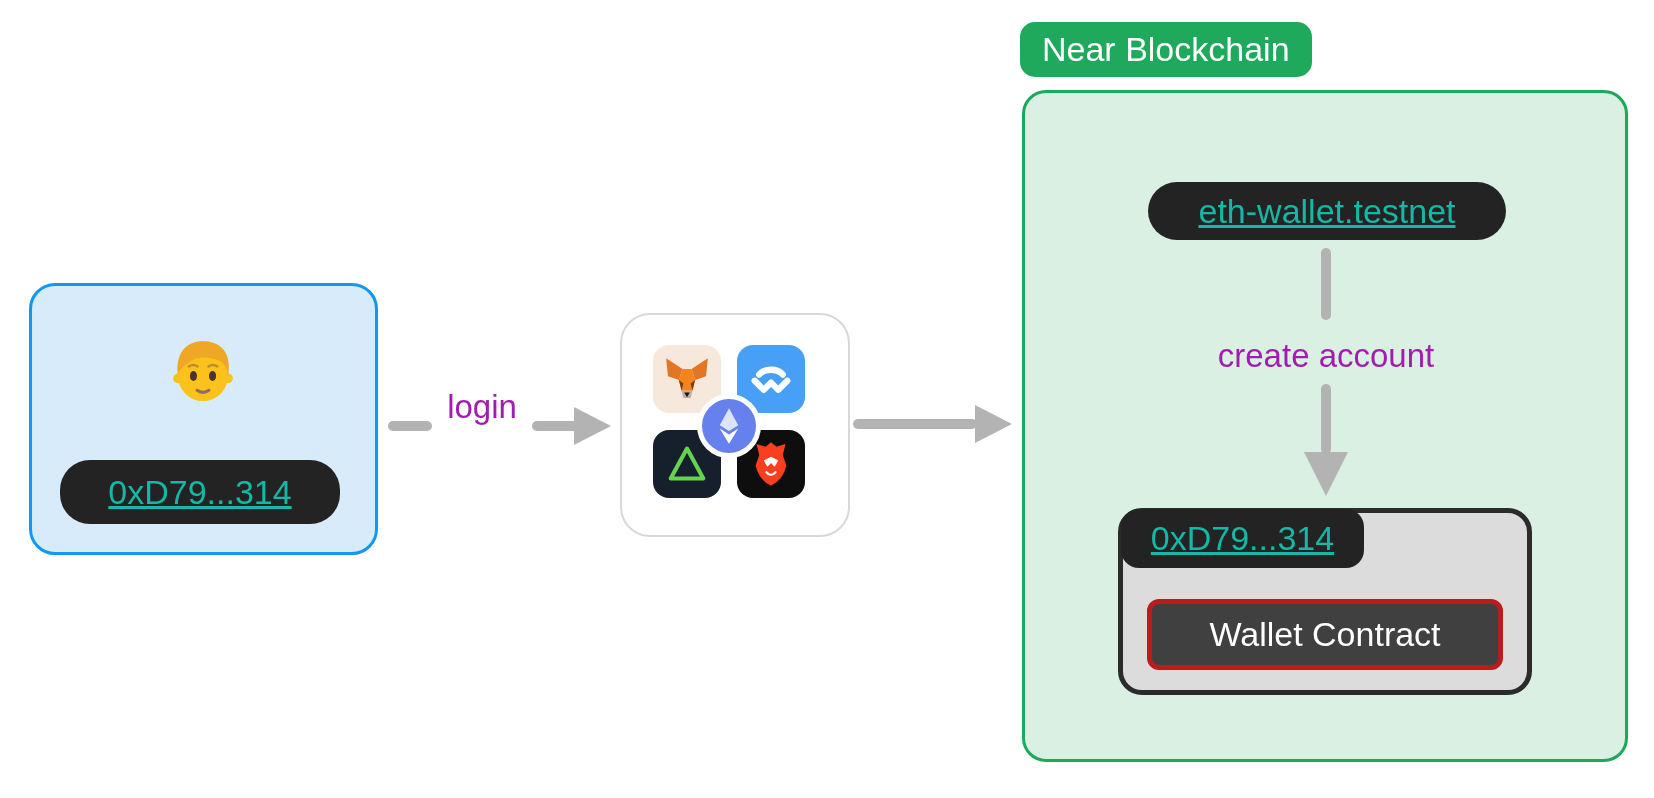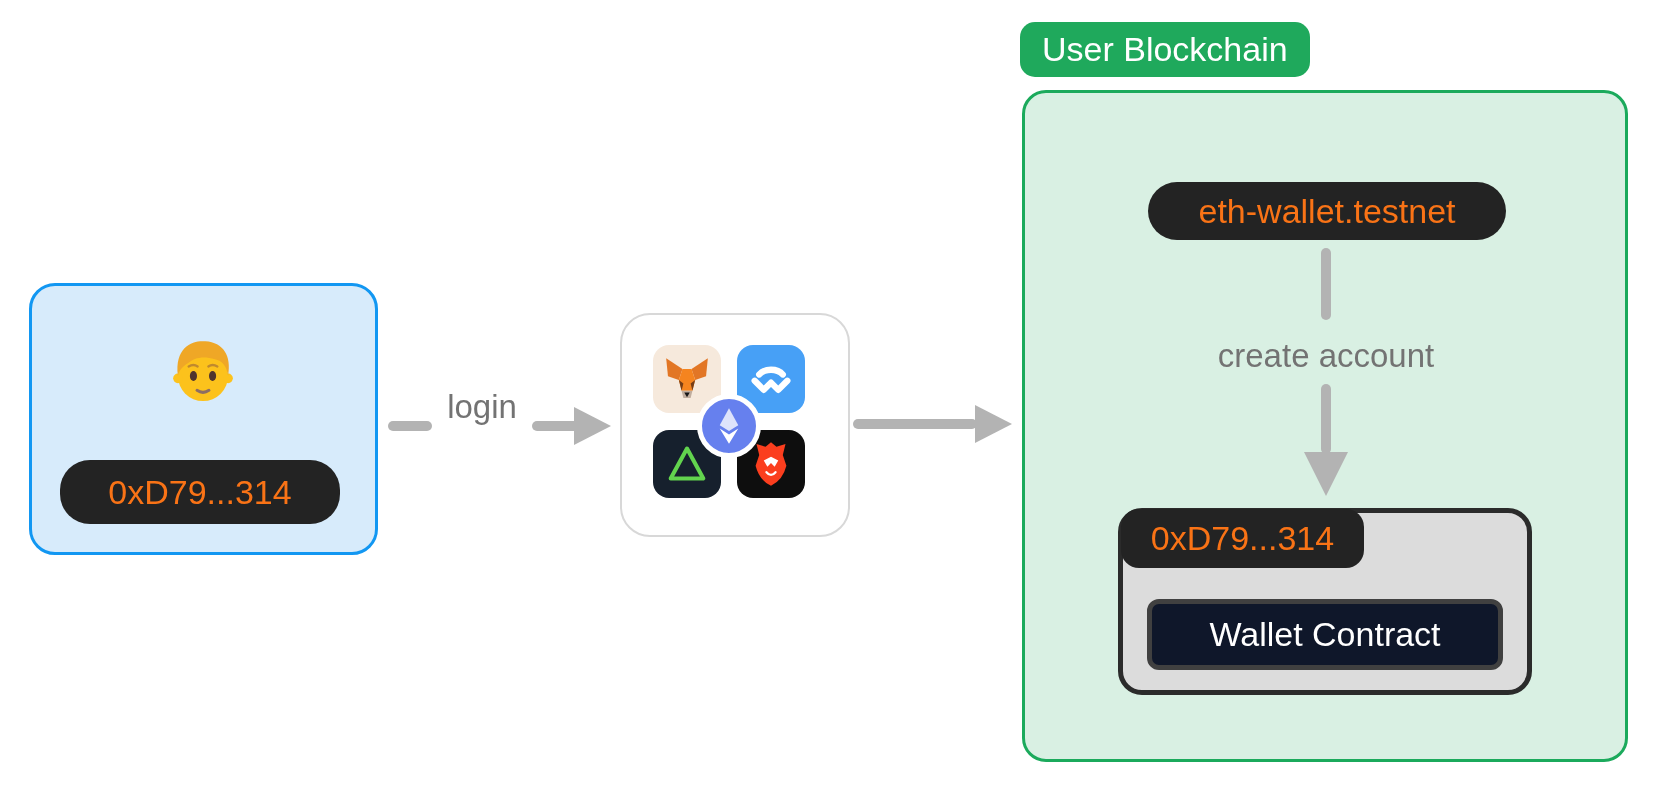--- a/index.html
+++ b/index.html
@@ -21,21 +21,21 @@
   .tag {
     display: inline-flex; align-items: center; justify-content: center;
     color: #ffffff; font-size: 34px; height: 55px;
     padding: 0 22px; border-radius: 15px; white-space: nowrap;
   }
   .tag-blue  { left: 29px;  top: 214px; background: #1297F2; }
   .tag-green { left: 1020px; top: 22px; background: #1FA95C; }
 
   .dark-pill {
     display: flex; align-items: center; justify-content: center;
-    background: #232323; color: #f97316; white-space: nowrap;
+    background: #232323; color: #14b8a6; white-space: nowrap; text-decoration: underline;
   }
 
   
   .user-box {
     left: 29px; top: 283px; width: 349px; height: 272px;
     background: #D7EBFB; border: 3px solid #1297F2; border-radius: 26px;
   }
   .person-wrap { left: 160px; top: 327px; width: 86px; height: 86px; }
   .user-address {
     left: 60px; top: 460px; width: 280px; height: 64px;
@@ -50,21 +50,21 @@
     border-top: 19px solid transparent;
     border-bottom: 19px solid transparent;
     border-left: 37px solid #B3B3B3;
   }
   .head-down {
     width: 0; height: 0;
     border-left: 22px solid transparent;
     border-right: 22px solid transparent;
     border-top: 44px solid #B3B3B3;
   }
-  .flow-text { color: #737373; font-size: 33px; text-align: center; line-height: 43px; }
+  .flow-text { color: #a21caf; font-size: 33px; text-align: center; line-height: 43px; }
 
   #dash1        { left: 388px; top: 421px; width: 44px; }
   #login-label  { left: 412px; top: 385px; width: 140px; }
   #arrow1-line  { left: 532px; top: 421px; width: 48px; }
   #arrow1-head  { left: 574px; top: 407px; }
   #arrow2-line  { left: 853px; top: 419px; width: 124px; }
   #arrow2-head  { left: 975px; top: 405px; }
 
   
   .wallet-card {
@@ -104,21 +104,21 @@
     left: 1118px; top: 508px; width: 414px; height: 187px;
     background: #DCDCDC; border: 5px solid #2B2B2B; border-radius: 24px;
   }
   .contract-address {
     left: 1121px; top: 509px; width: 243px; height: 59px;
     border-radius: 18px; font-size: 34px;
   }
   .contract-button {
     left: 1147px; top: 599px; width: 356px; height: 71px;
     display: flex; align-items: center; justify-content: center;
-    background: #0f172a; border: 5px solid #404040; border-radius: 12px;
+    background: #404040; border: 5px solid #b91c1c; border-radius: 12px;
     color: #ffffff; font-size: 34px; white-space: nowrap;
   }
 </style>
 </head>
 <body>
 
 <div id="canvas">
 
 
   <div class="abs user-box"></div>
@@ -185,21 +185,21 @@
       <svg viewBox="0 0 64 64" width="54" height="54">
         <polygon points="32,11 43,31 32,38 21,31" fill="#DDE3FB"></polygon>
         <polygon points="32,42 43,35 32,53 21,35" fill="#FFFFFF"></polygon>
       </svg>
     </div>
   </div>
 
   <div class="abs hline" id="arrow2-line"></div>
   <div class="abs head-right" id="arrow2-head"></div>
 
-  <div class="abs tag tag-green">User Blockchain</div>
+  <div class="abs tag tag-green">Near Blockchain</div>
 
   <div class="abs near-box"></div>
 
   <div class="abs dark-pill account-pill">eth-wallet.testnet</div>
 
   <div class="abs vline" id="vline1"></div>
   <div class="abs flow-text" id="create-account-label">create account</div>
   <div class="abs vline" id="vline2"></div>
   <div class="abs head-down" id="varrow-head"></div>
 

